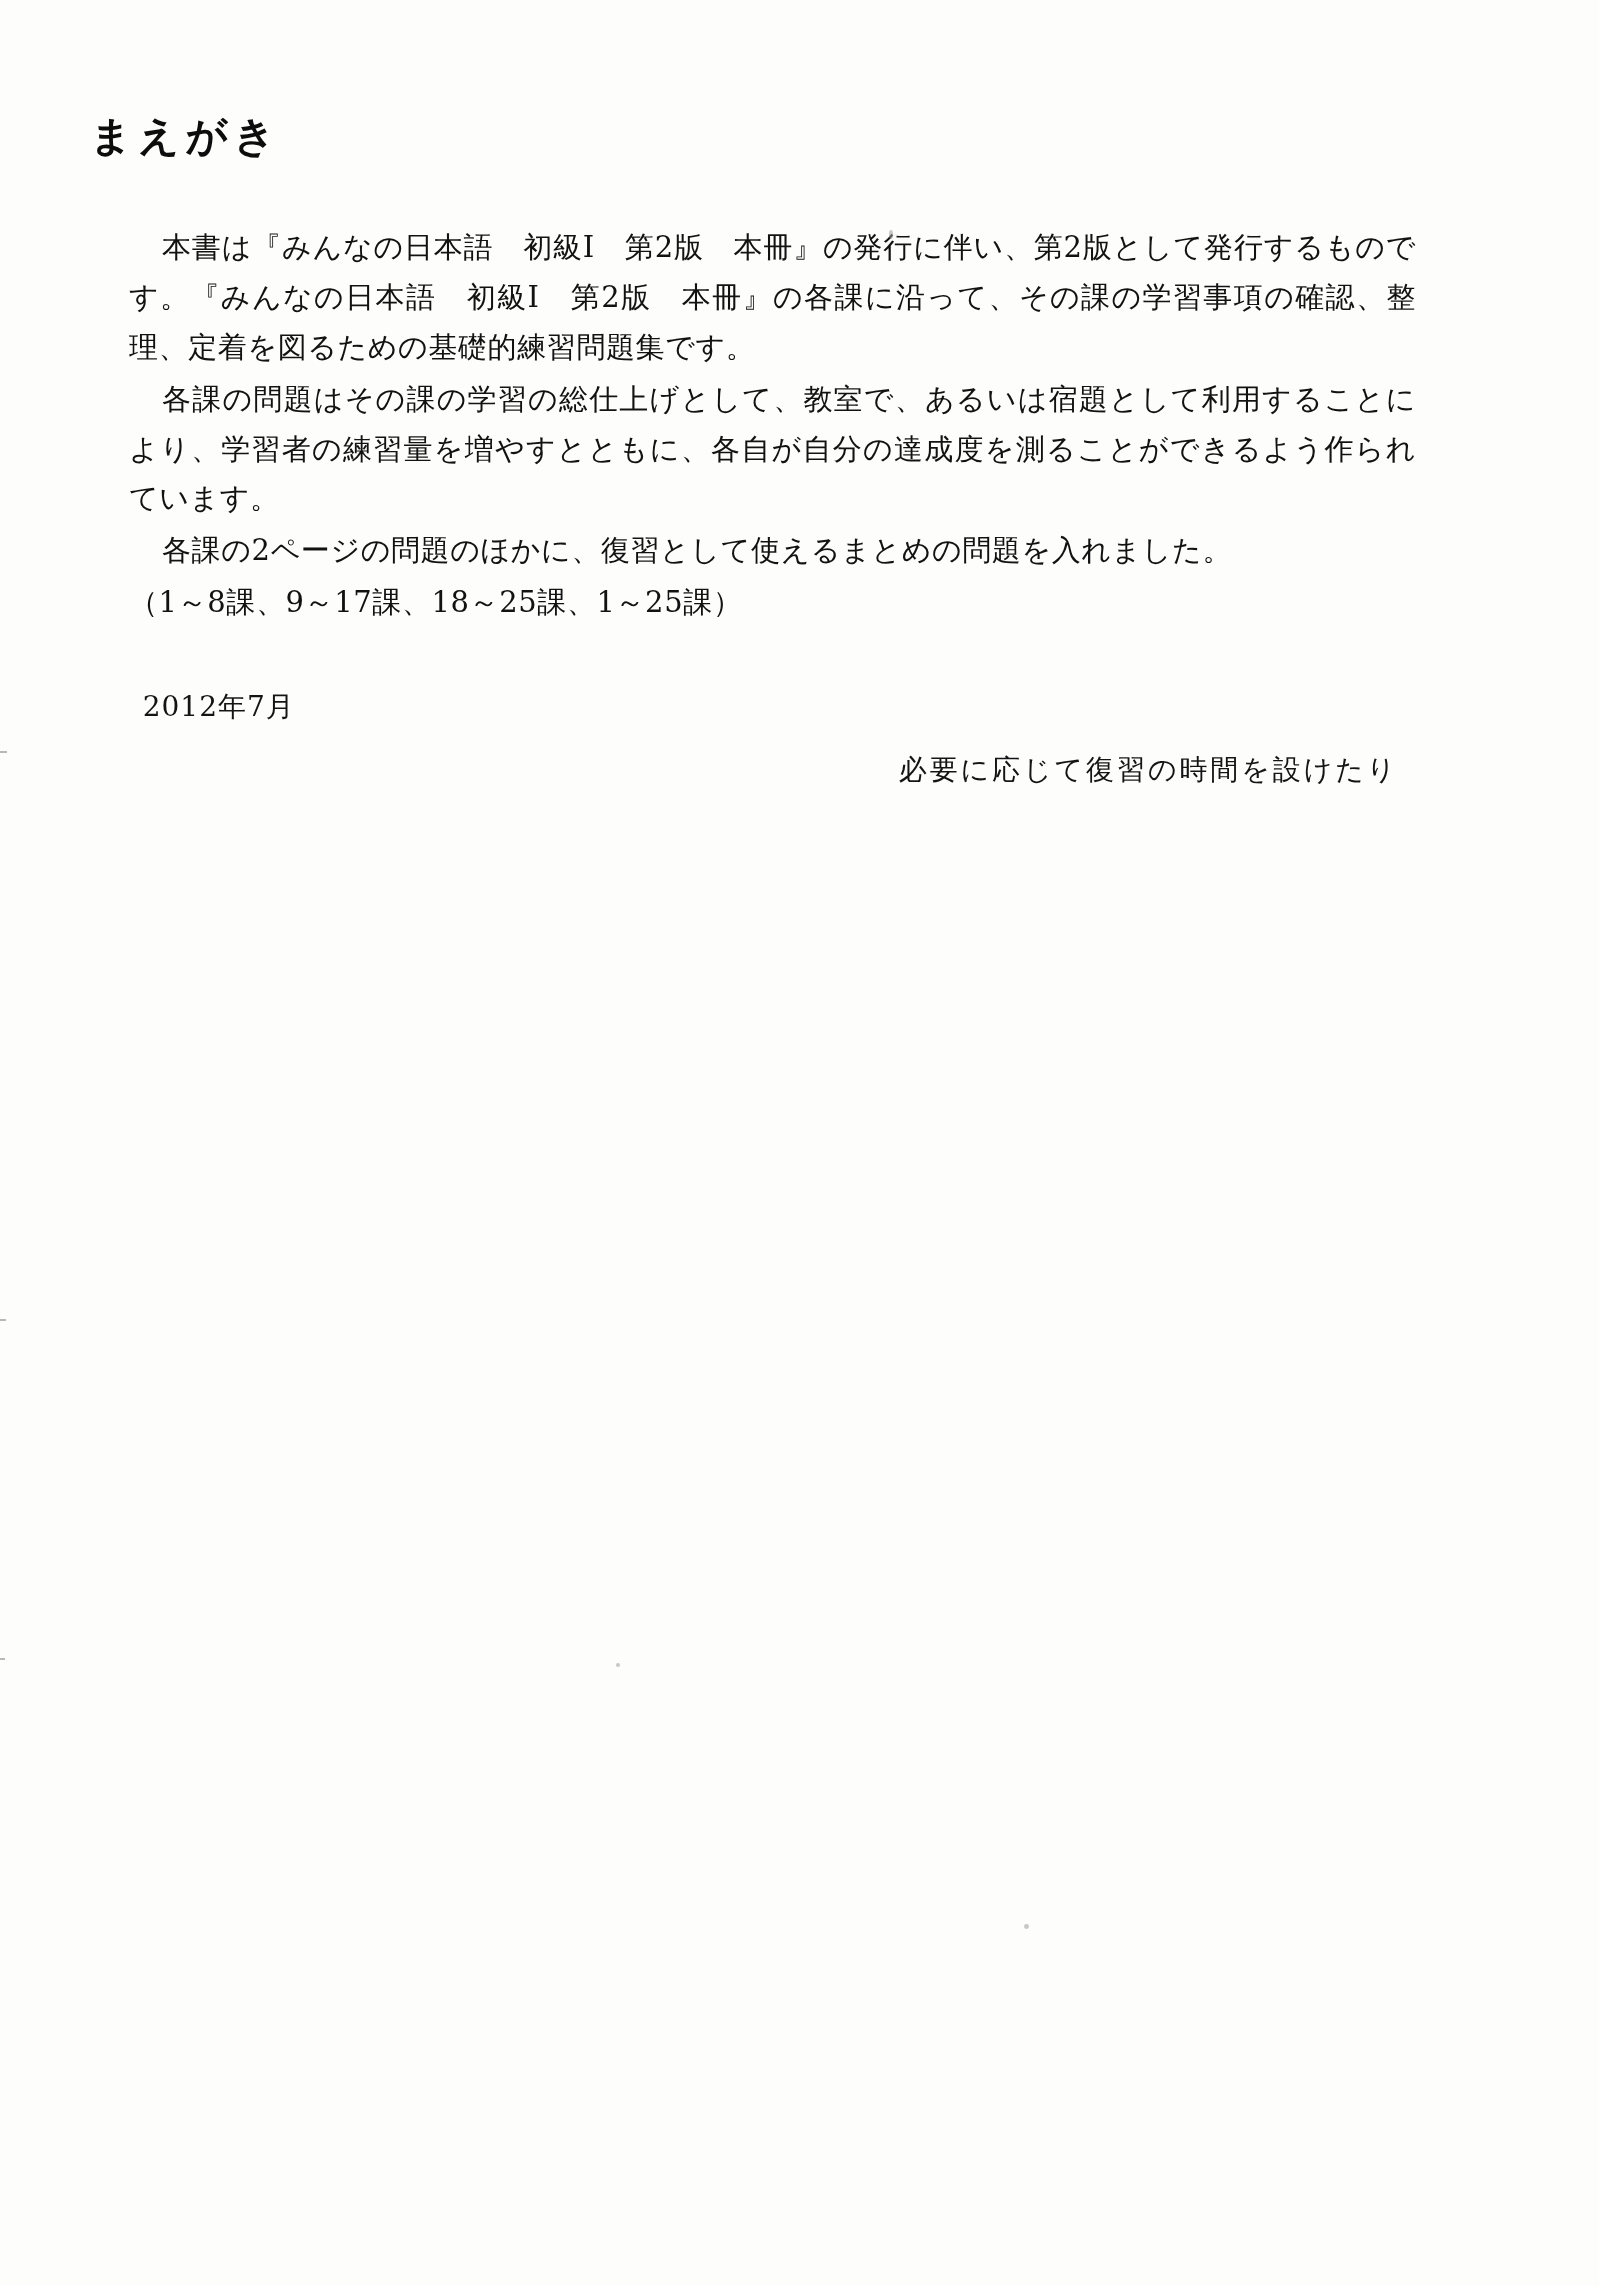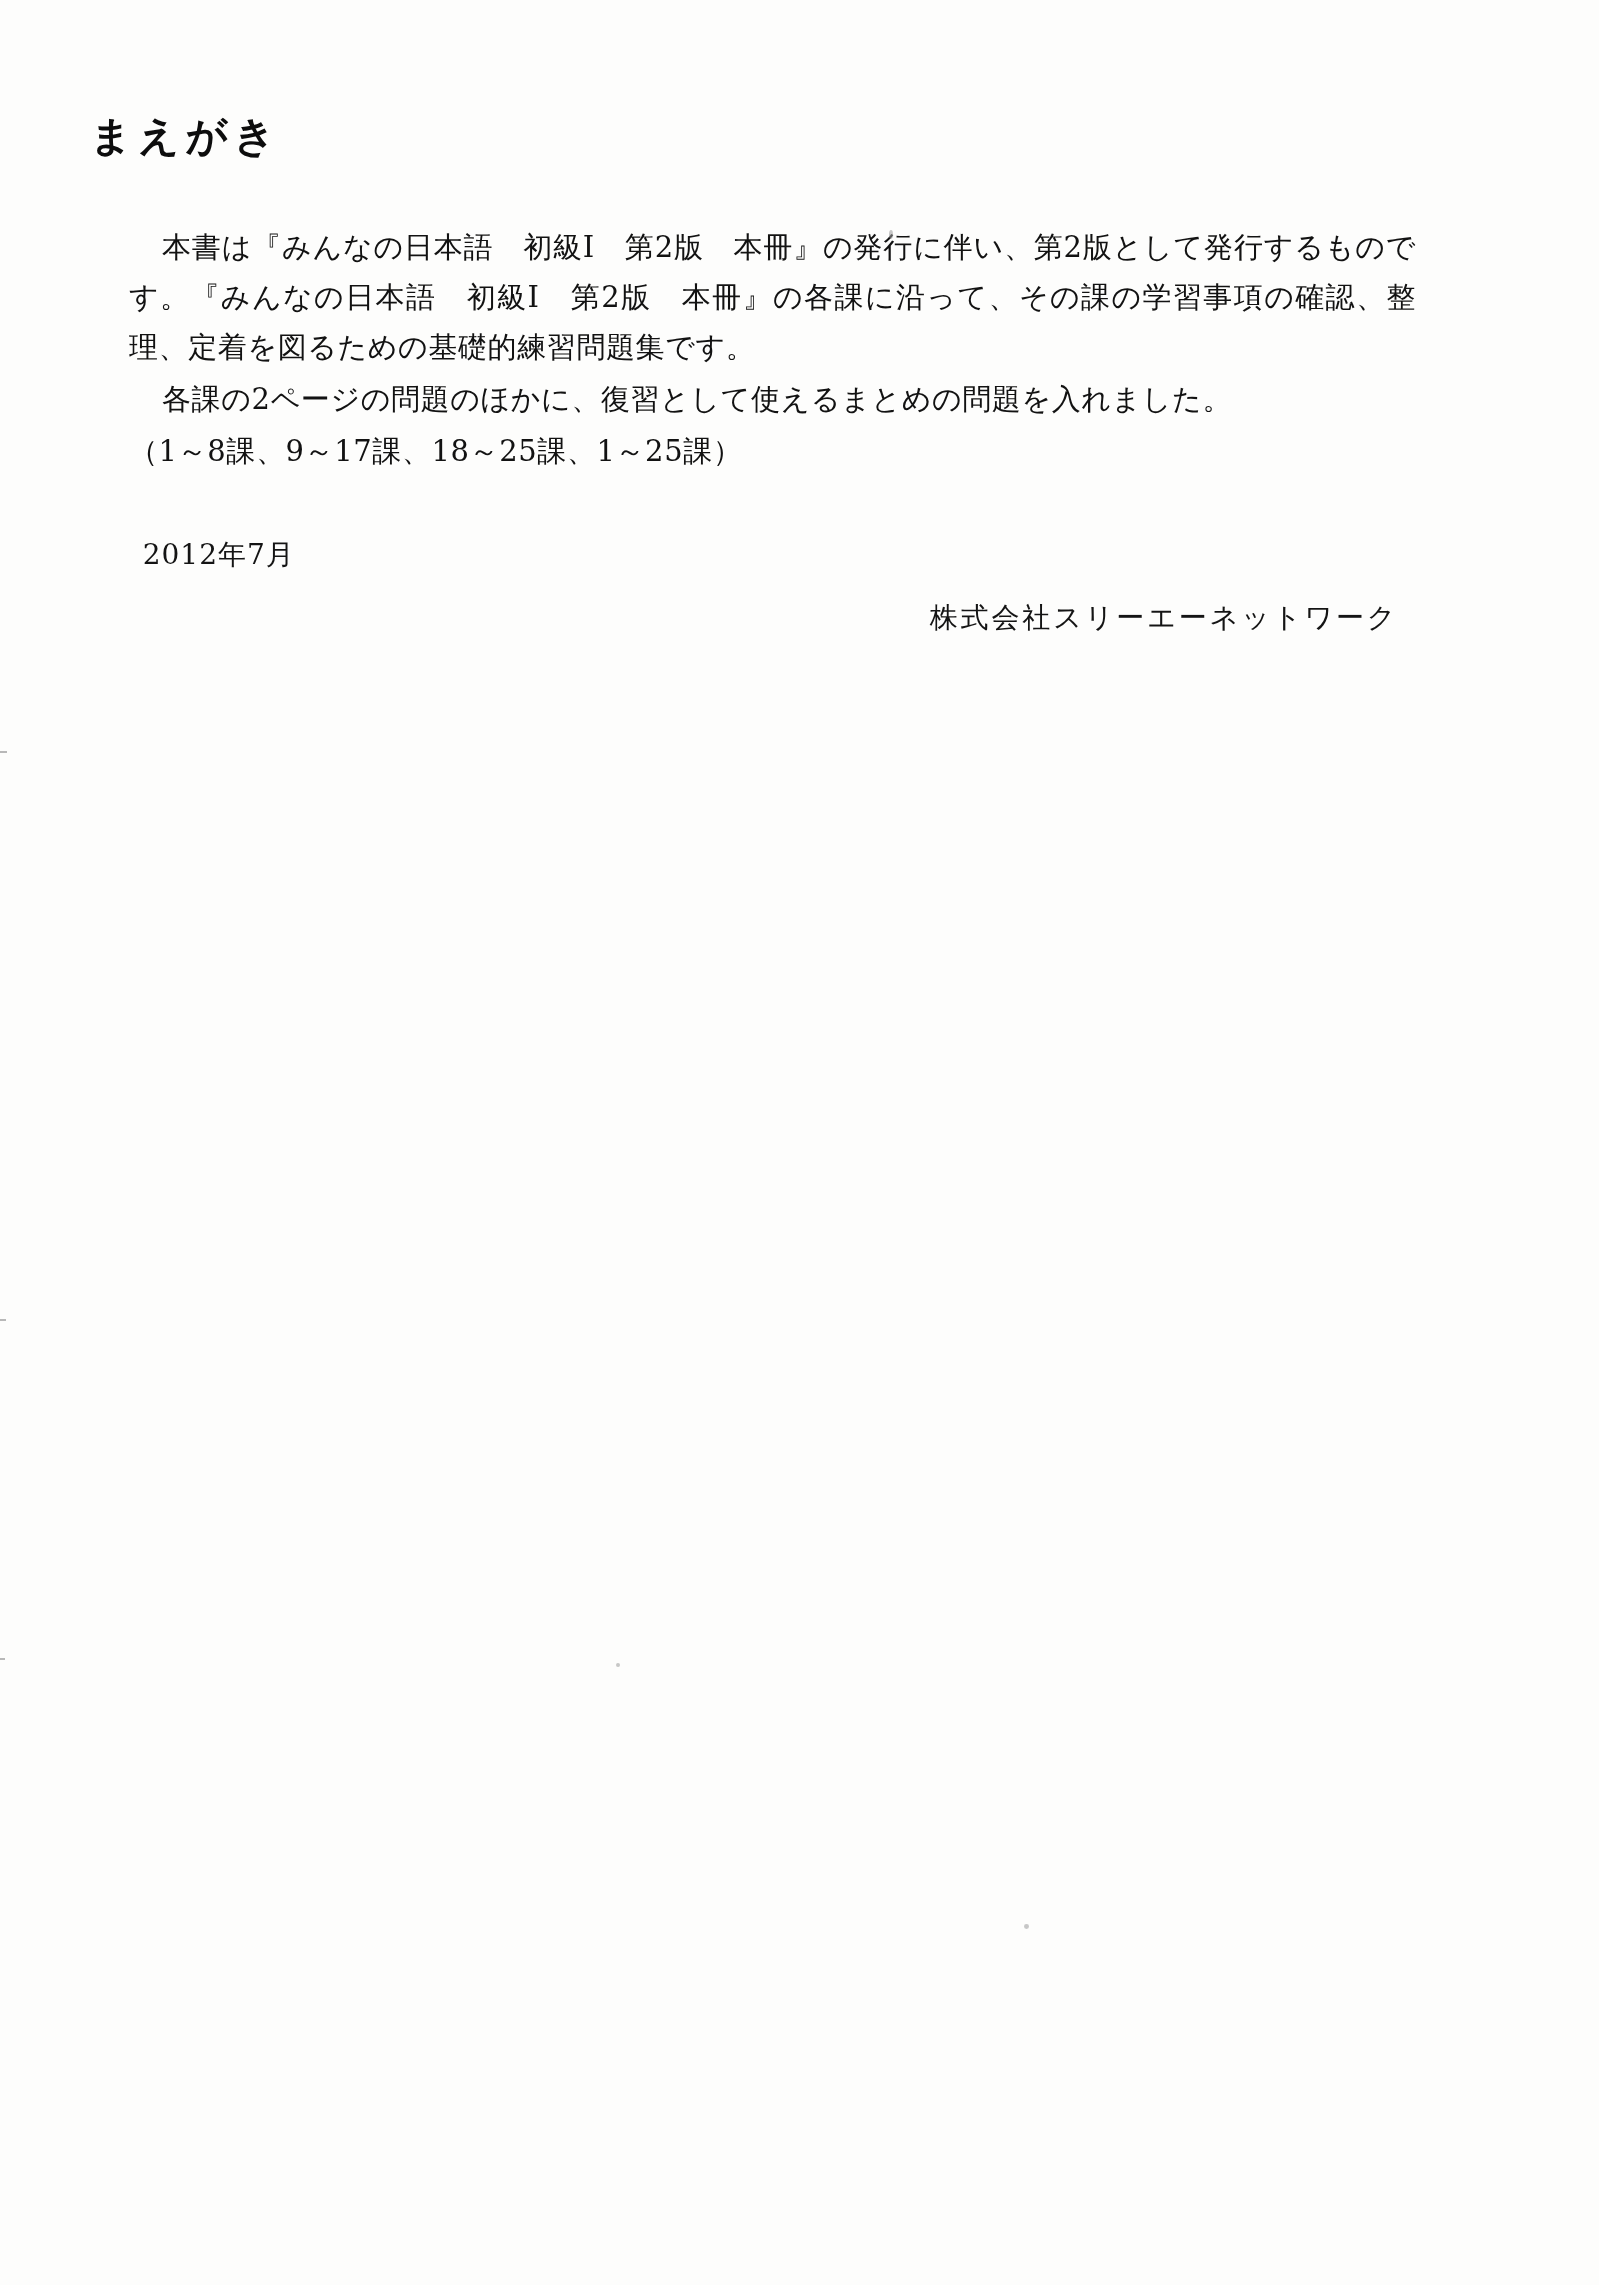--- a/index.html
+++ b/index.html
@@ -93,27 +93,28 @@
 <body>
 
 <div class="page">
 
   <div class="content">
 
     <h1 class="doc-title">まえがき</h1>
 
     <div class="body-block">
       <p class="para">本書は『みんなの日本語　初級Ⅰ　第2版　本冊』の発行に伴い、第2版として発行するものです。『みんなの日本語　初級Ⅰ　第2版　本冊』の各課に沿って、その課の学習事項の確認、整理、定着を図るための基礎的練習問題集です。</p>
+      <p class="para">各課の問題はその課の学習の総仕上げとして、教室で、あるいは宿題として利用することにより、学習者の練習量を増やすとともに、各自が自分の達成度を測ることができるよう作られています。</p>
       <p class="para">各課の2ページの問題のほかに、復習として使えるまとめの問題を入れました。</p>
       <p class="para noindent">（1～8課、9～17課、18～25課、1～25課）</p>
     </div>
 
     <div class="signature-block">
       <p class="sig-date">2012年7月</p>
-      <p class="sig-publisher">株式会社スリーエーネットワーク</p>
+      <p class="sig-publisher">必要に応じて復習の時間を設けたり</p>
     </div>
 
   </div>
 
   <span class="speck" style="left:889px; top:230px; width:3.9px; height:8.8px;"></span>
   <span class="speck" style="left:616px; top:1663px; width:3.9px; height:3.9px;"></span>
   <span class="speck" style="left:1024px; top:1924px; width:4.9px; height:4.9px;"></span>
   <span class="edge-mark" style="left:0px; top:751px; width:6.8px; height:2px;"></span>
   <span class="edge-mark" style="left:0px; top:1319px; width:5.9px; height:2px;"></span>
   <span class="edge-mark" style="left:0px; top:1658px; width:4.9px; height:2px;"></span>

